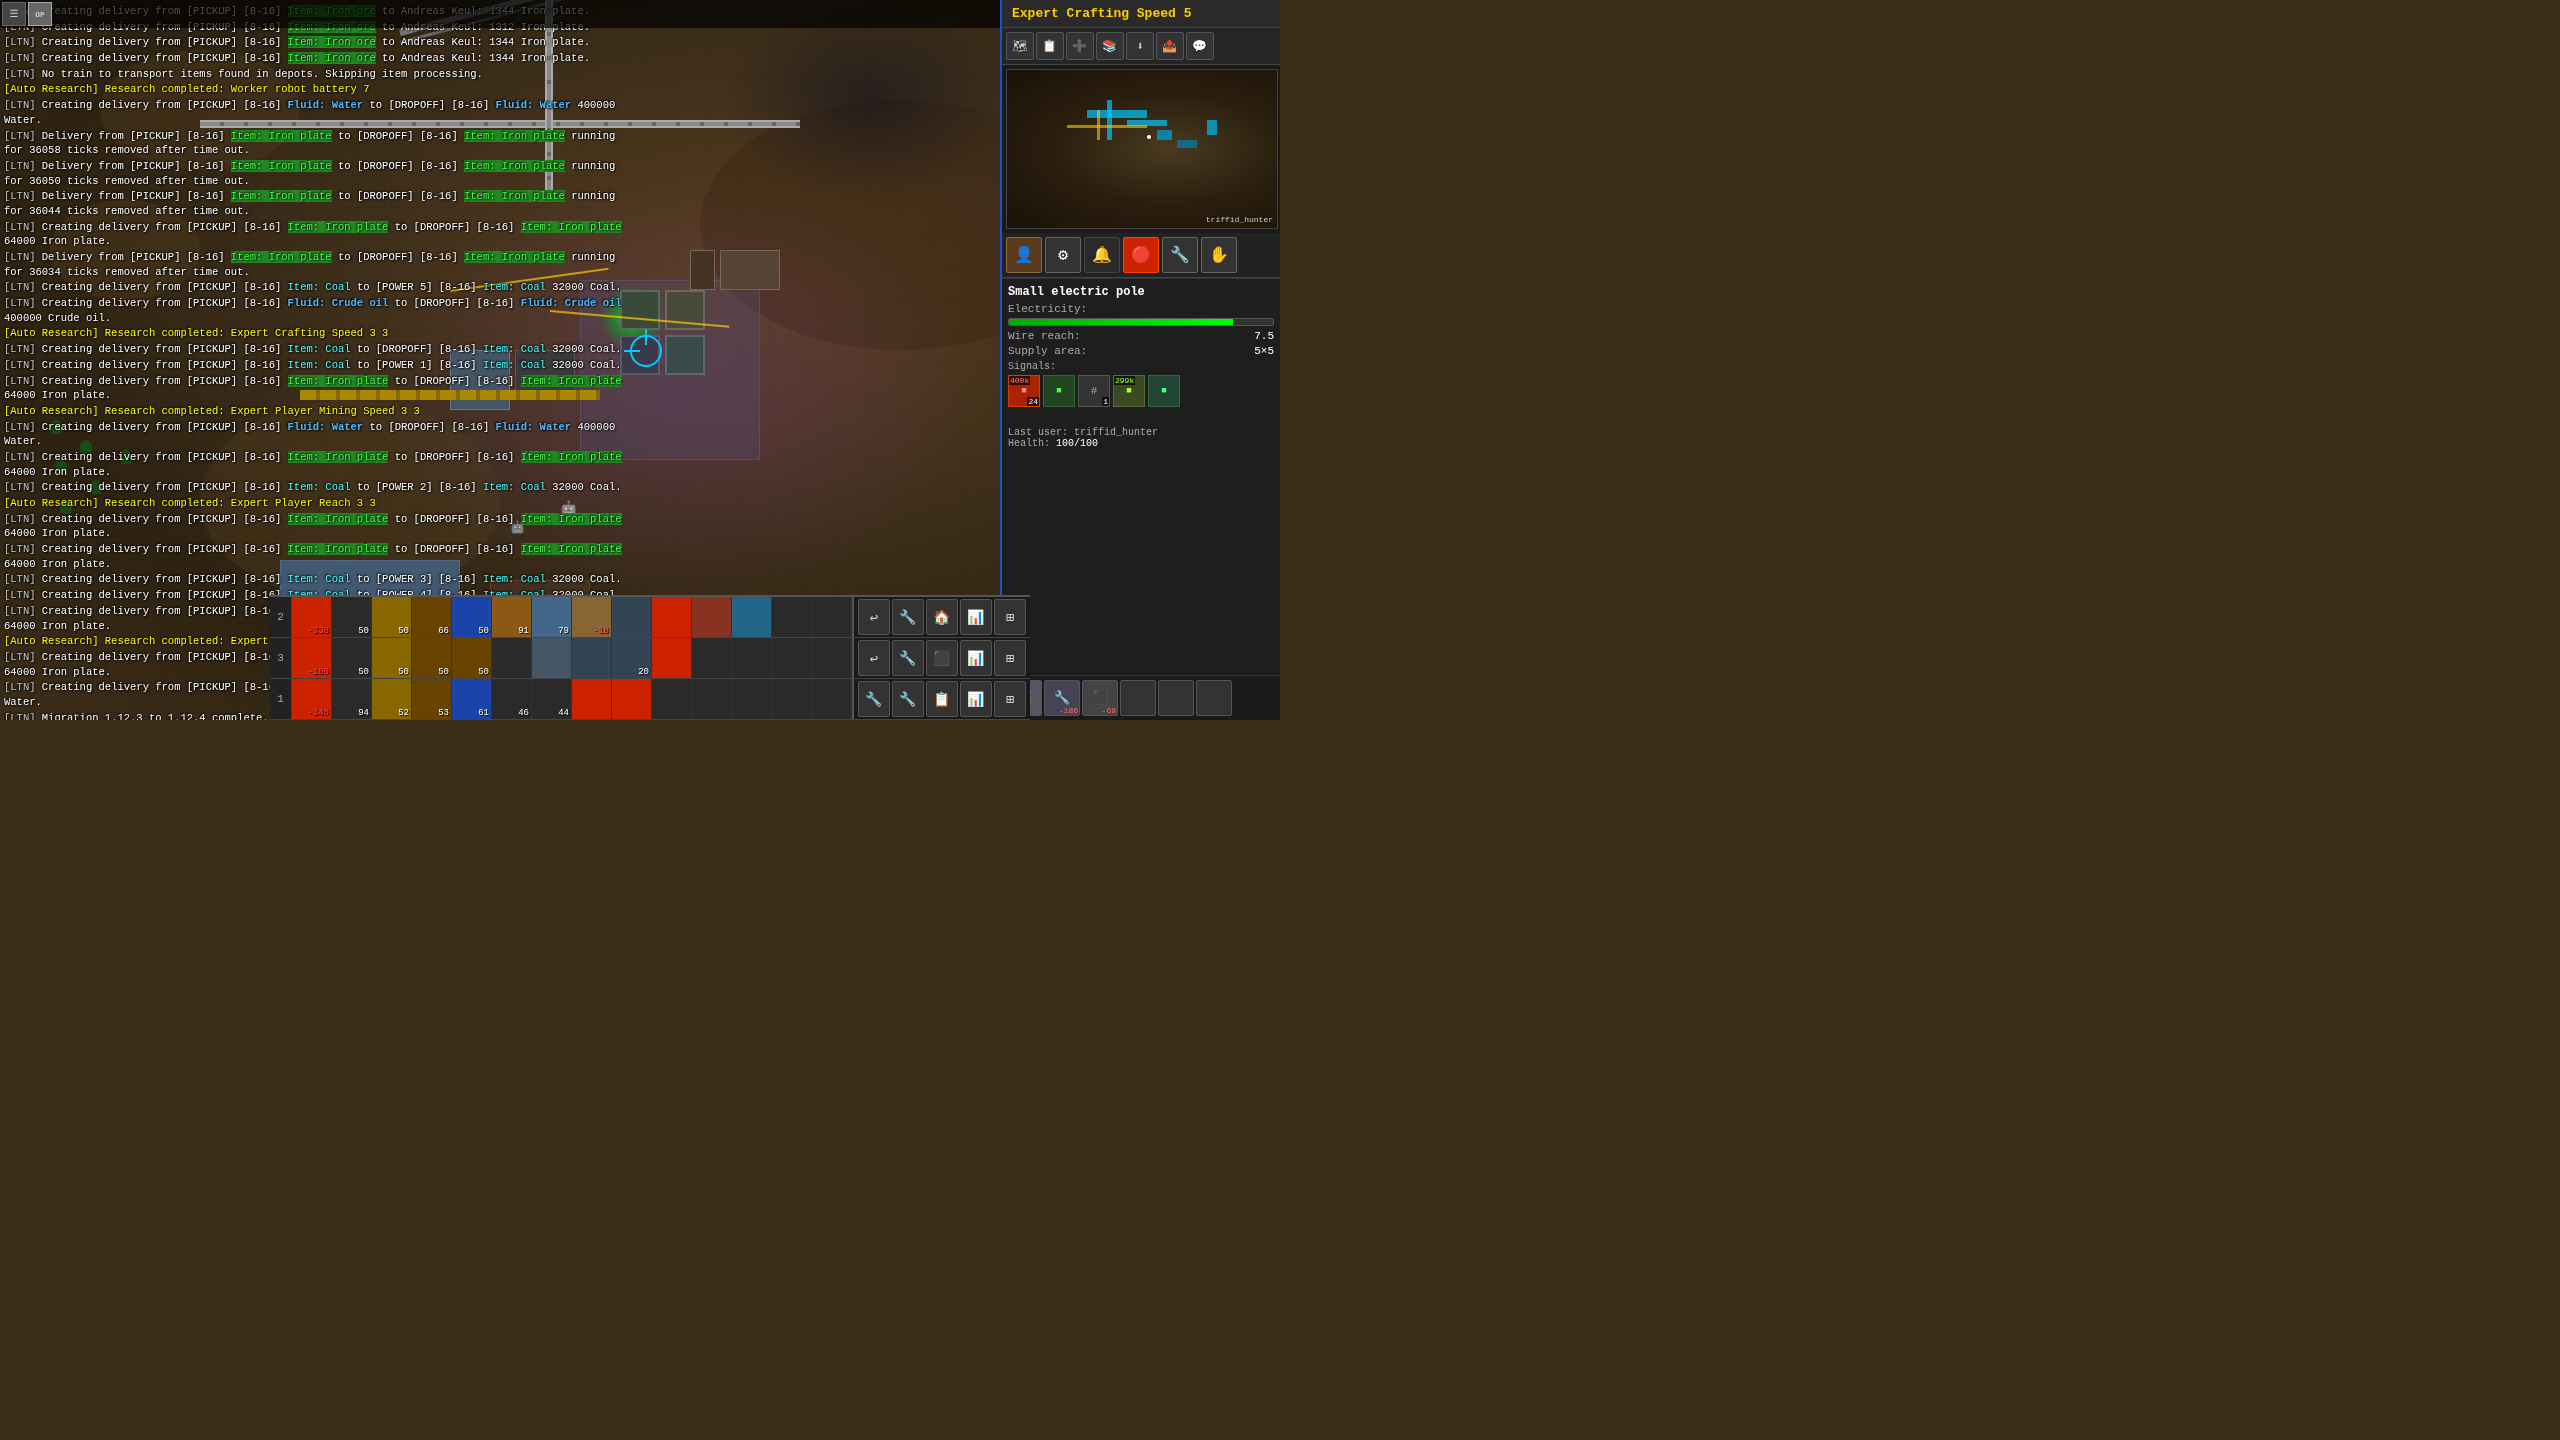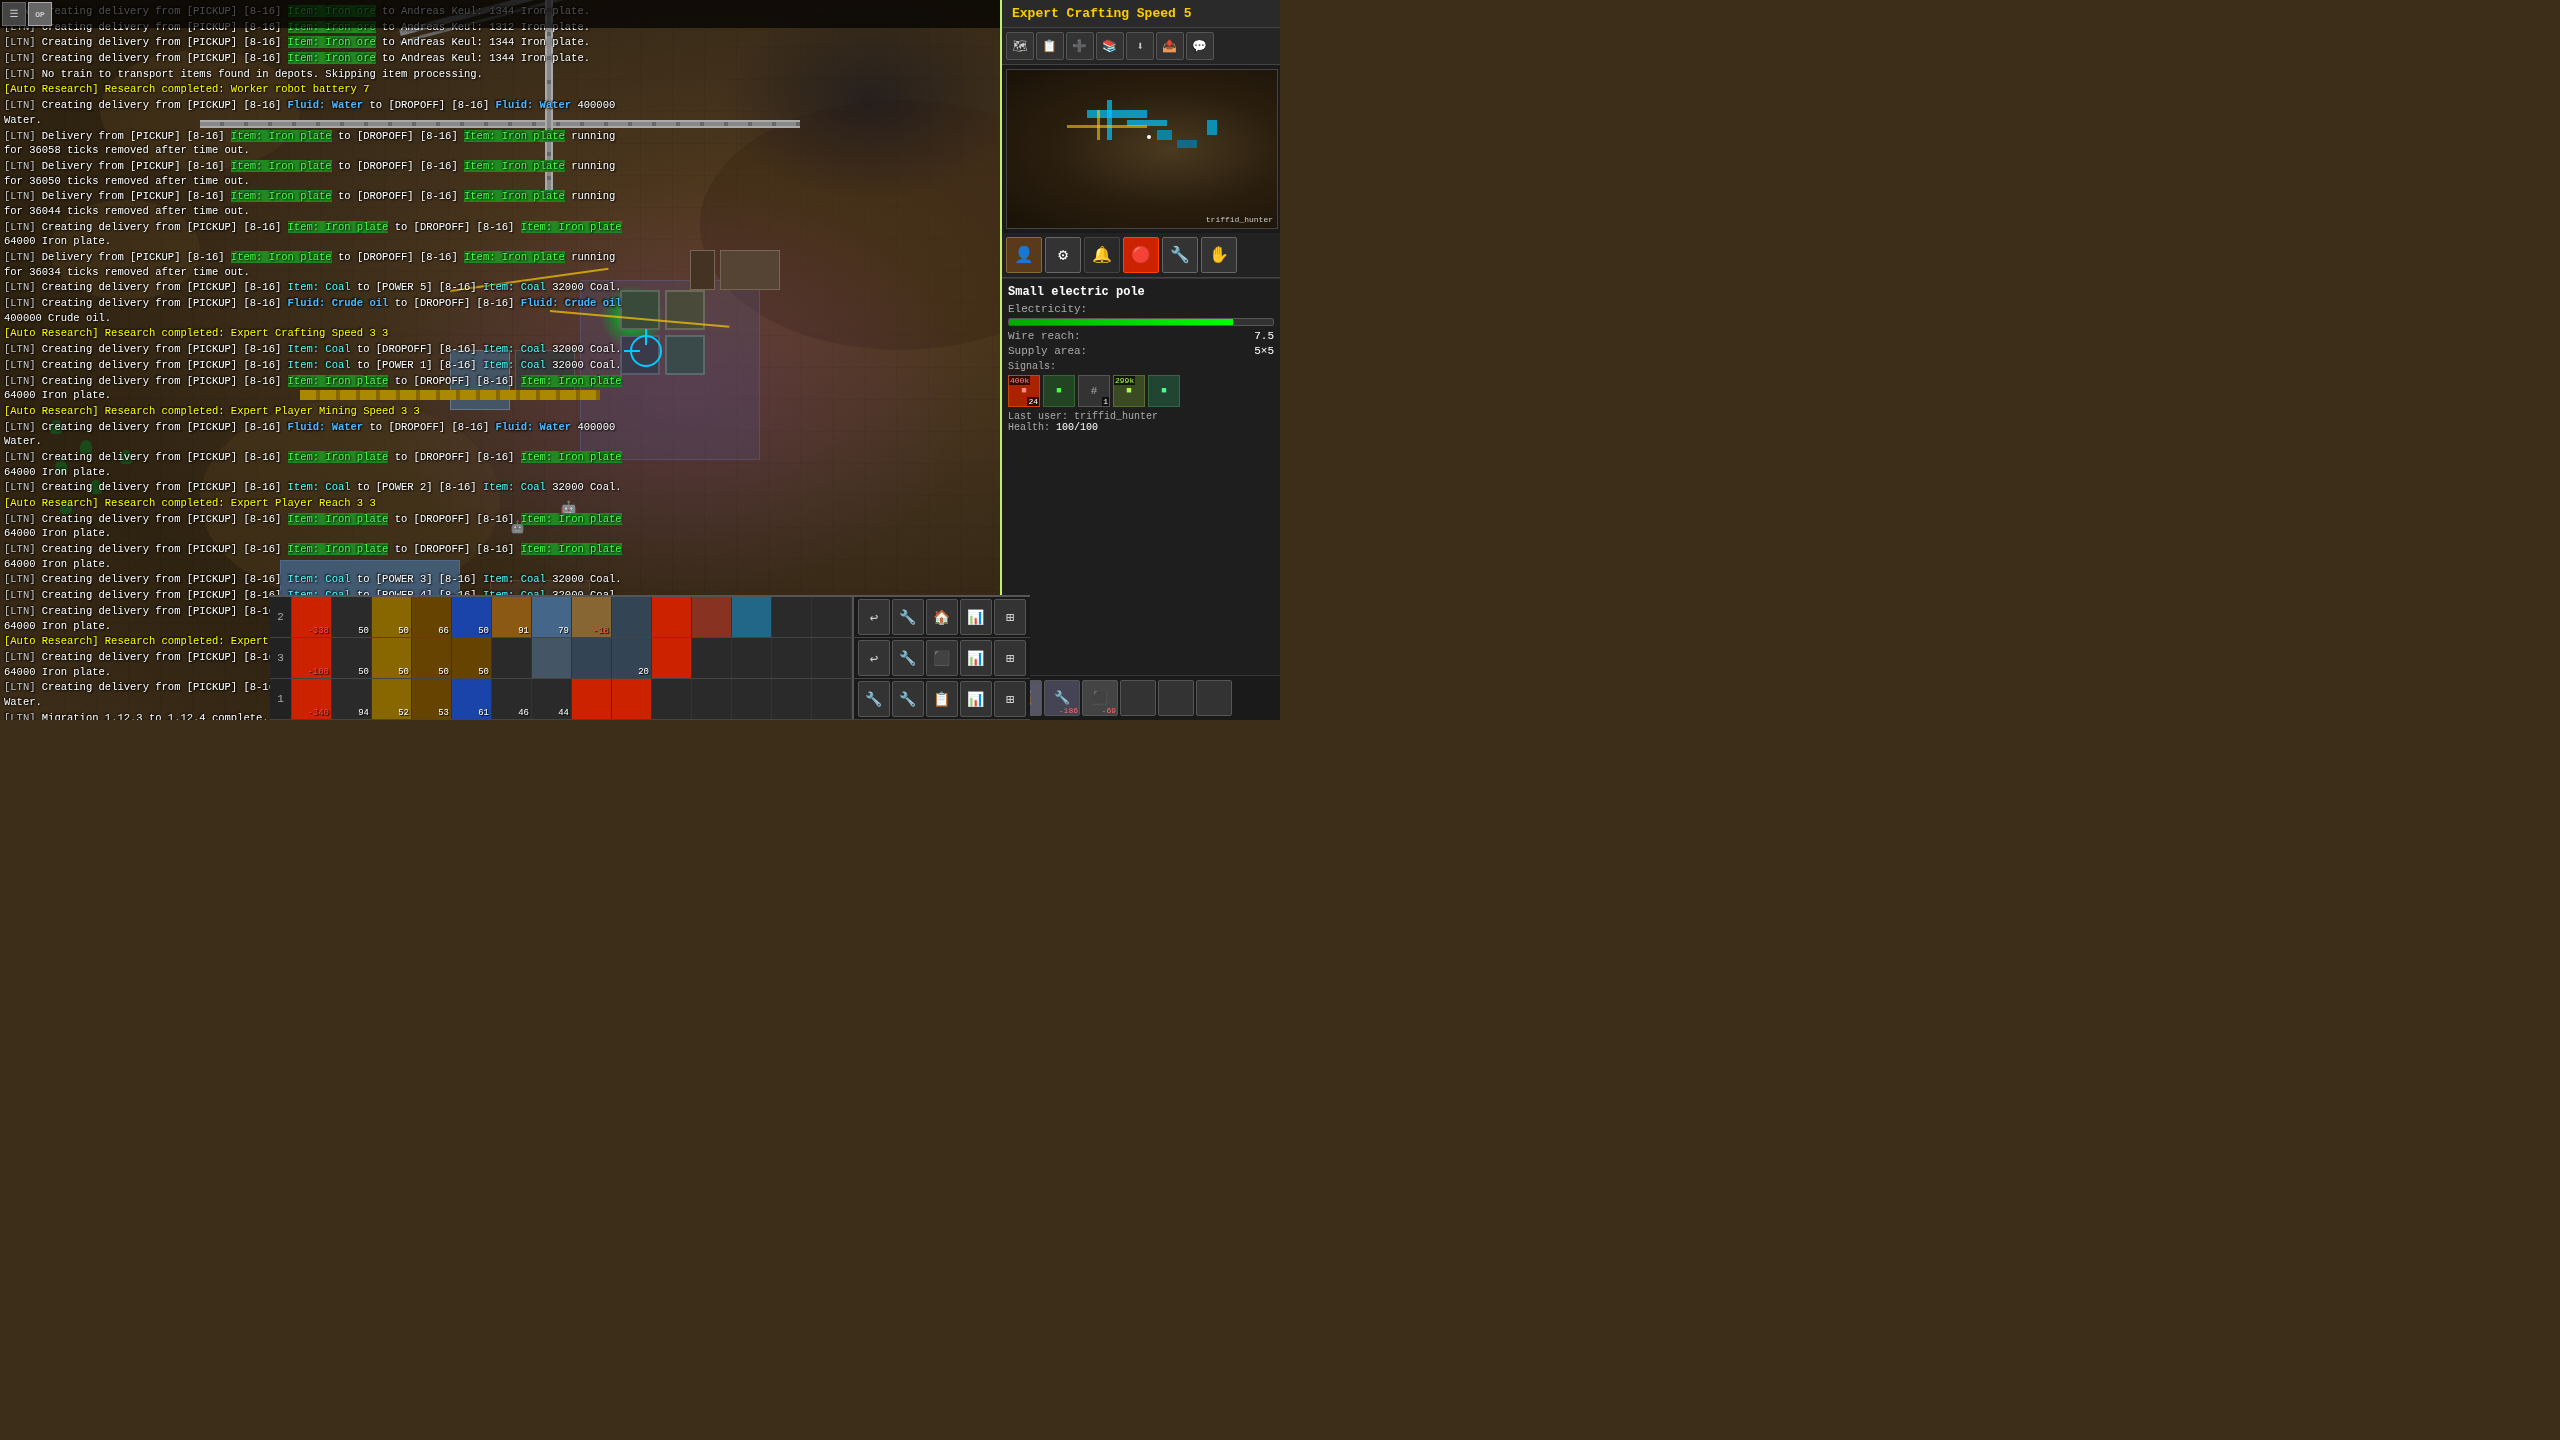--- a/index.html
+++ b/index.html
@@ -157,21 +157,21 @@
     }
     .mini-btn.active { background: #666; border-color: #aaa; }
 
     
     #right-panel {
       position: absolute;
       top: 0; right: 0;
       width: 280px;
       height: 720px;
       background: #1a1a1a;
-      border-left: 2px solid #bef264;
+      border-left: 2px solid #1d4ed8;
       display: flex;
       flex-direction: column;
     }
 
     #right-panel-title {
       background: #2a2a2a;
       padding: 6px 10px;
       font-size: 13px;
       color: #ffcc00;
       border-bottom: 1px solid #444;
@@ -341,21 +341,21 @@
     }
     .signal-count-topleft {
       position: absolute;
       top: 0; left: 0;
       font-size: 8px;
       color: #fff;
       background: rgba(0,0,0,0.7);
       padding: 0 1px;
     }
 
-    .last-user { color: #aaa; font-size: 10px; margin-top: 4px; }
+    .last-user { color: #aaa; font-size: 10px; margin-top: 20px; }
     .health-row { color: #aaa; font-size: 10px; }
     .health-val { color: #fff; }
 
     
     #hotbar {
       position: absolute;
       bottom: 0; left: 270px;
       width: 760px;
       background: rgba(0,0,0,0.85);
       border-top: 2px solid #555;

